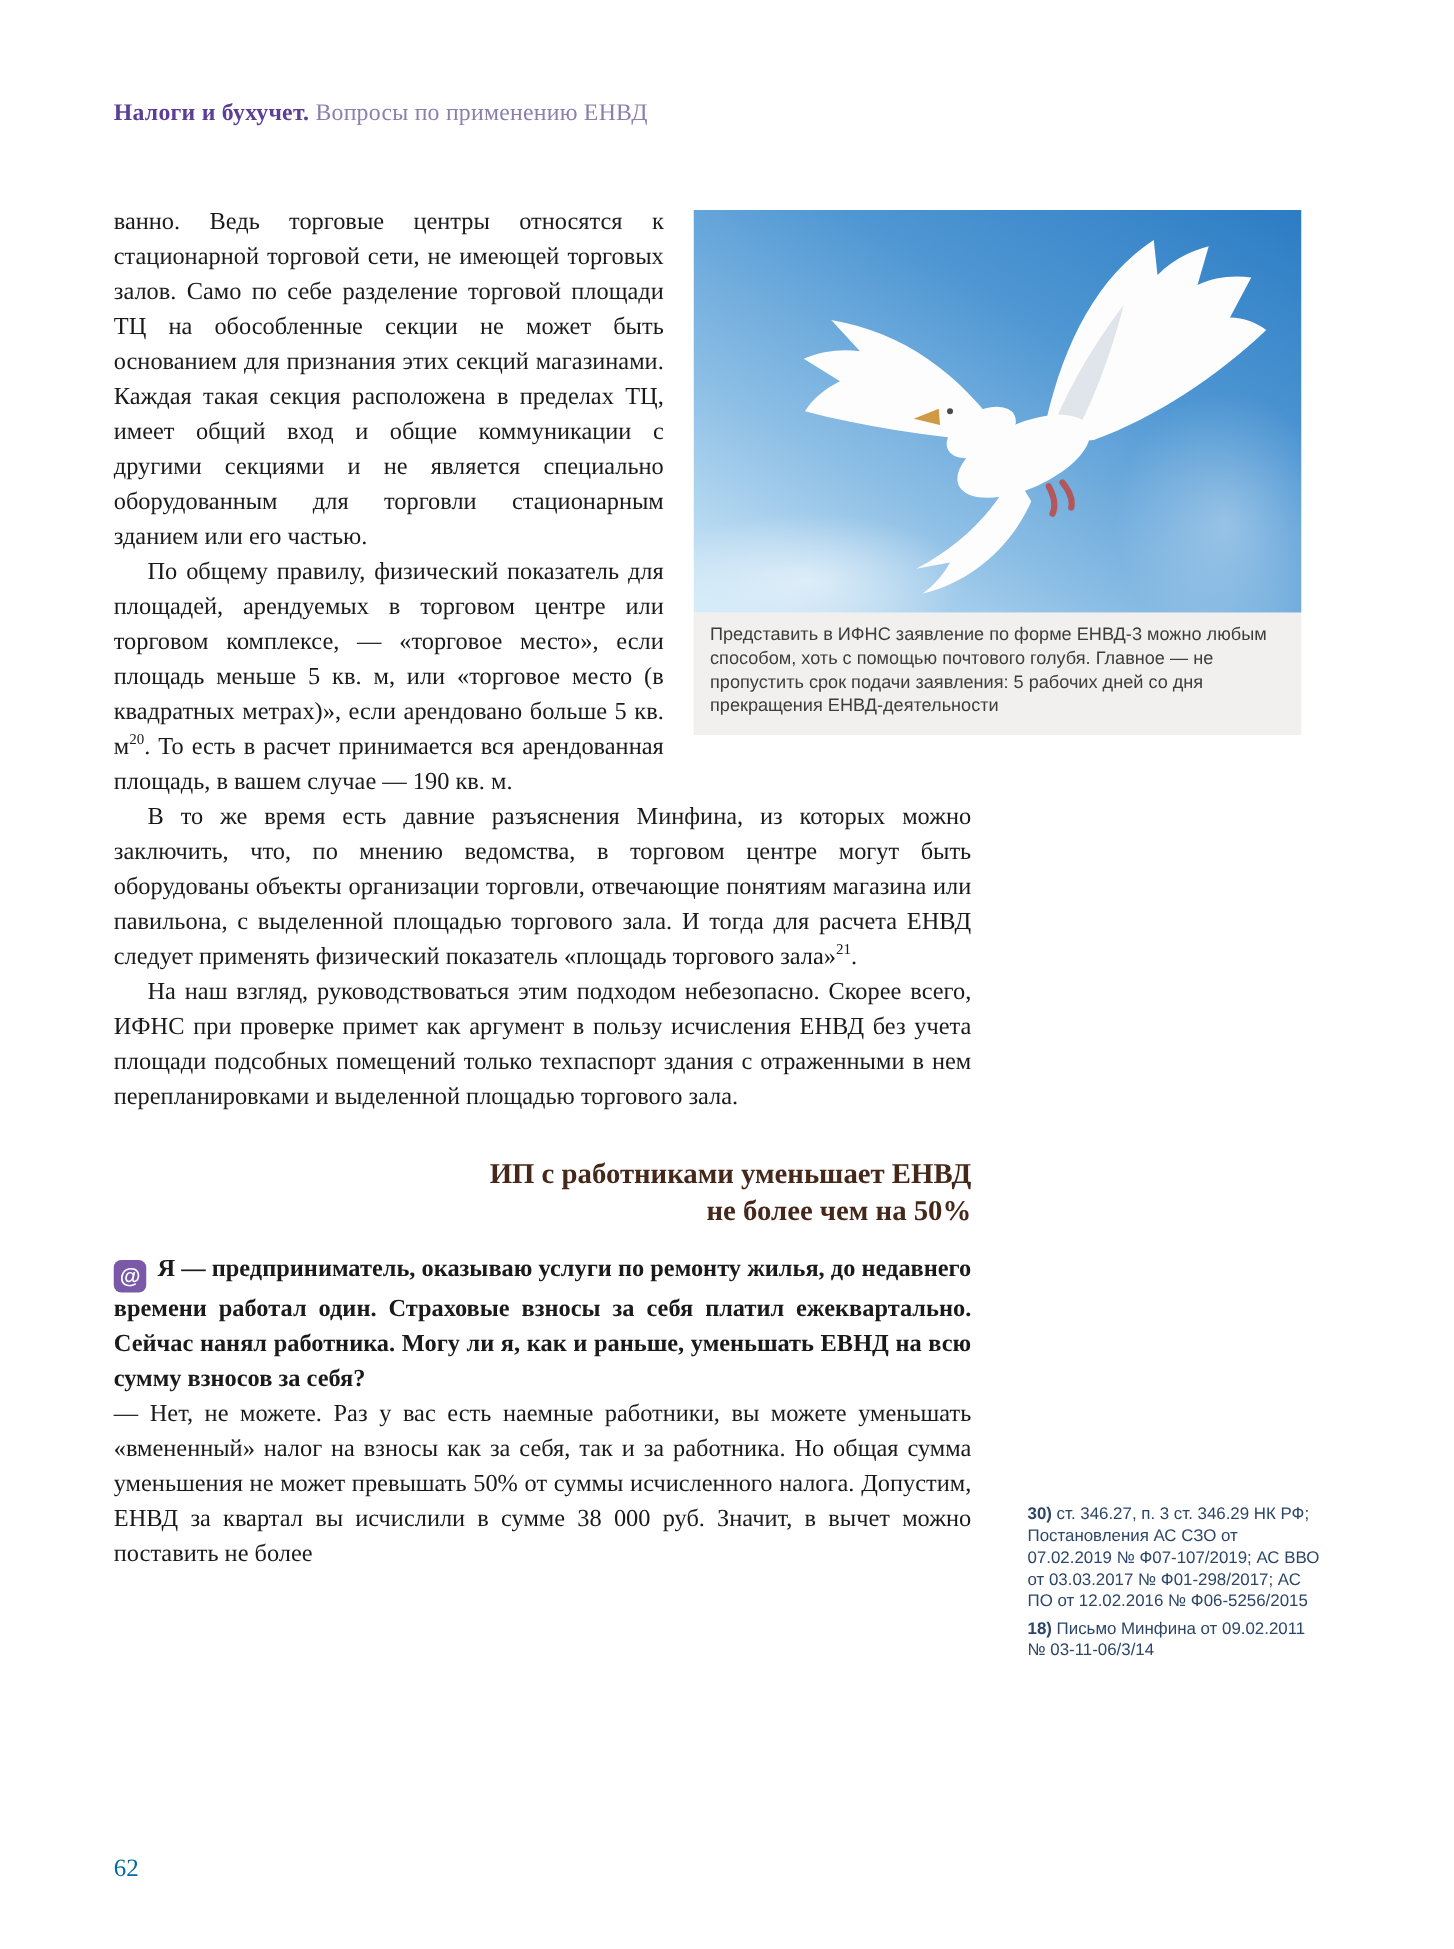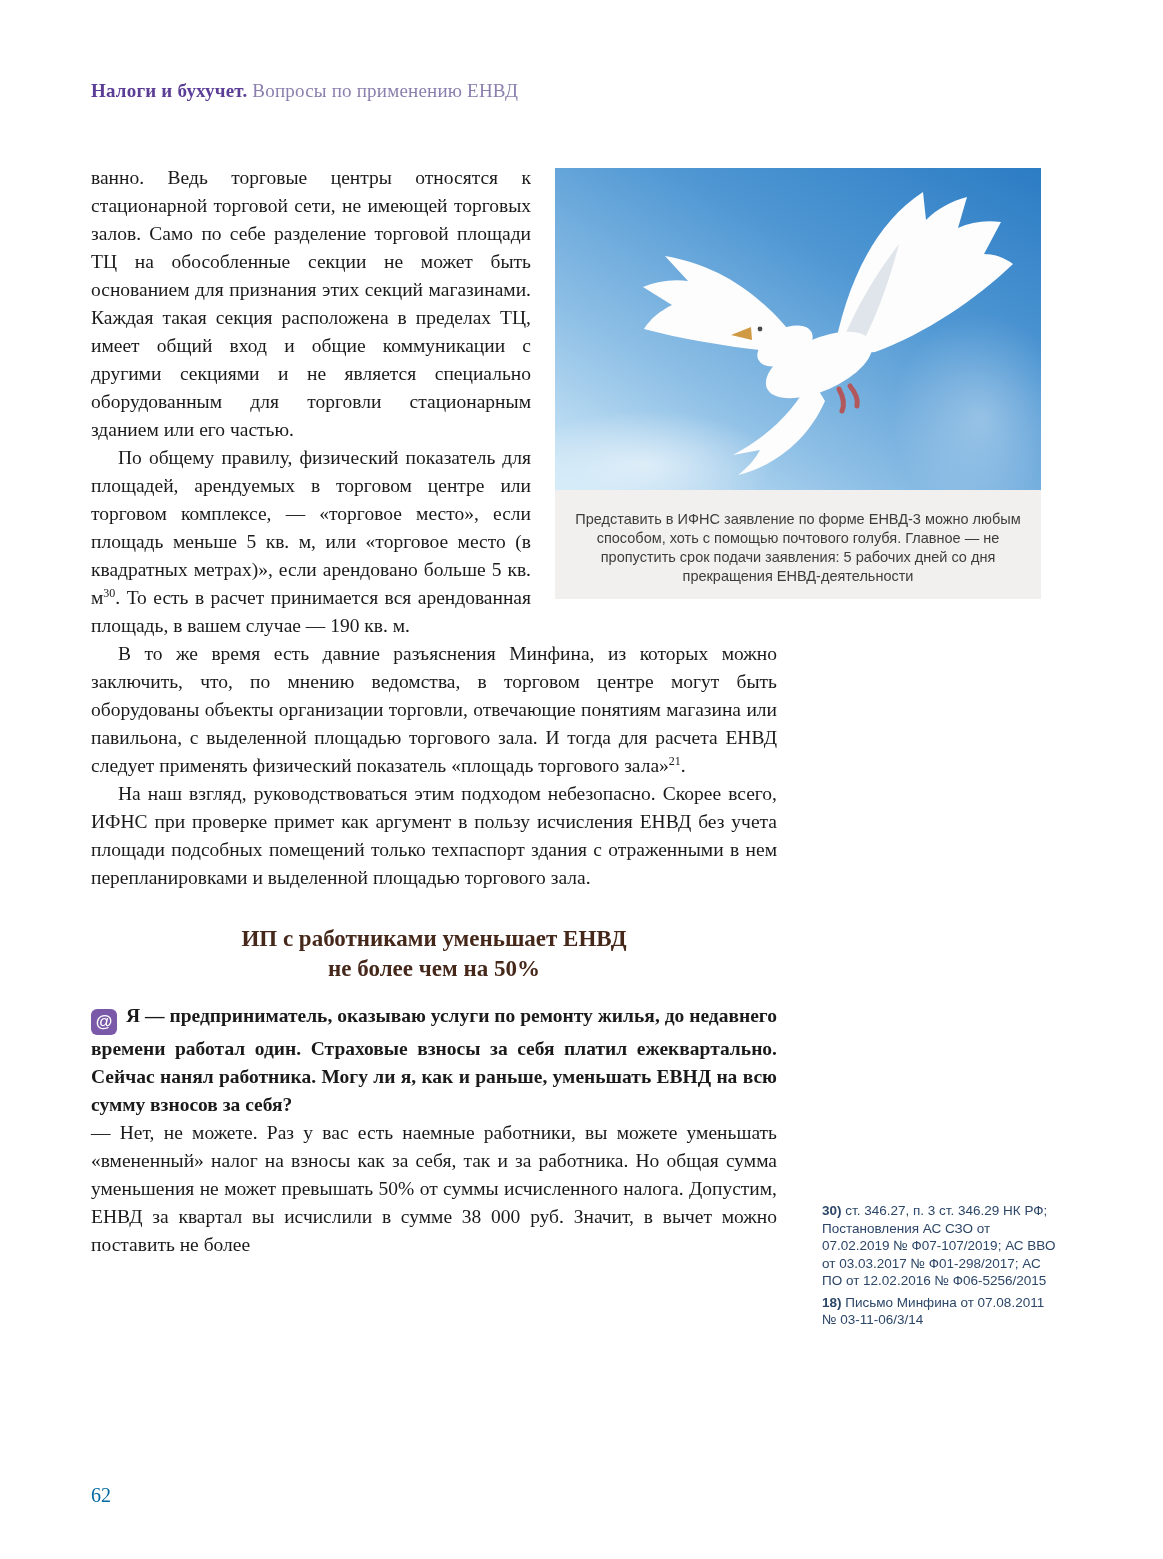--- a/index.html
+++ b/index.html
@@ -29,29 +29,29 @@
     position:relative; width:486px; height:322px; overflow:hidden;
     background:linear-gradient(210deg,#2c7cc4 0%,#4f97d3 35%,#8fc0e6 70%,#d2eaf8 100%);
   }
   .cloud { position:absolute; pointer-events:none; }
   .cloud-1 { left:-40px; bottom:-30px; width:260px; height:110px;
     background:radial-gradient(ellipse at center, rgba(255,255,255,.55), rgba(255,255,255,0) 70%); }
   .cloud-2 { right:-30px; top:45%; width:180px; height:210px;
     background:radial-gradient(ellipse at center, rgba(255,255,255,.32), rgba(255,255,255,0) 70%); }
   .dove { position:absolute; inset:0; width:100%; height:100%; }
   figcaption {
-    background:#f1f0ee; padding:20px 13px 13px;
+    background:#f1f0ee; padding:9px 13px 13px;
     font-family:"Liberation Sans", sans-serif;
-    font-size:14.5px; line-height:19px; color:#3c3c3c; text-align:center;
+    font-size:14.5px; line-height:19px; color:#3c3c3c; text-align:left;
   }
 
   
   h2.section-heading {
     margin:32px 0 18px; font-size:23px; line-height:30px;
-    color:#46281a; text-align:center; font-weight:bold;
+    color:#46281a; text-align:right; font-weight:bold;
   }
 
   
   p.question { font-weight:bold; }
   .at-icon {
     display:inline-block; width:26px; height:26px; margin-right:9px;
     background:#7a5aa8; border-radius:6px; color:#ffffff;
     font-family:"Liberation Sans", sans-serif; font-size:17px; font-weight:bold;
     line-height:26px; text-align:center; vertical-align:-5px; text-indent:0;
   }
@@ -107,38 +107,38 @@
 
             <path d="M284,221 q7,13 3,22 M295,218 q9,11 7,20" stroke="#b2585c" stroke-width="5" fill="none" stroke-linecap="round"></path>
           </g>
         </svg>
       </div>
       <figcaption>Представить в ИФНС заявление по форме ЕНВД-3 можно любым способом, хоть с помощью почтового голубя. Главное — не пропустить срок подачи заявления: 5 рабочих дней со дня прекращения ЕНВД-деятельности</figcaption>
     </figure>
 
     <p>ванно. Ведь торговые центры относятся к стационарной торговой сети, не имеющей торговых залов. Само по себе разделение торговой площади ТЦ на обособленные секции не может быть основанием для признания этих секций магазинами. Каждая такая секция расположена в пределах ТЦ, имеет общий вход и общие коммуникации с другими секциями и не является специально оборудованным для торговли стационарным зданием или его частью.</p>
 
-    <p class="indent"><span>По общему правилу, физический показатель для площадей, арендуемых в торговом центре или торговом комплексе, — «торговое место», если площадь меньше 5 кв. м, или «торговое место (в квадратных метрах)», если арендовано больше 5 кв. м</span><sup>30</sup><span>. То есть в расчет принимается вся арендованная площадь, в вашем случае — 190 кв. м.</span></p>
+    <p class="indent"><span>По общему правилу, физический показатель для площадей, арендуемых в торговом центре или торговом комплексе, — «торговое место», если площадь меньше 5 кв. м, или «торговое место (в квадратных метрах)», если арендовано больше 5 кв. м</span><sup>20</sup><span>. То есть в расчет принимается вся арендованная площадь, в вашем случае — 190 кв. м.</span></p>
 
     <p class="indent"><span>В то же время есть давние разъяснения Минфина, из которых можно заключить, что, по мнению ведомства, в торговом центре могут быть оборудованы объекты организации торговли, отвечающие понятиям магазина или павильона, с выделенной площадью торгового зала. И тогда для расчета ЕНВД следует применять физический показатель «площадь торгового зала»</span><sup>21</sup><span>.</span></p>
 
     <p class="indent">На наш взгляд, руководствоваться этим подходом небезопасно. Скорее всего, ИФНС при проверке примет как аргумент в пользу исчисления ЕНВД без учета площади подсобных помещений только техпаспорт здания с отраженными в нем перепланировками и выделенной площадью торгового зала.</p>
 
 
     <h2 class="section-heading">
       <span>ИП с работниками уменьшает ЕНВД</span><br>
       <span>не более чем на 50%</span>
     </h2>
 
     <p class="question"><span class="at-icon">@</span><span>Я — предприниматель, оказываю услуги по ремонту жилья, до недавнего времени работал один. Страховые взносы за себя платил ежеквартально. Сейчас нанял работника. Могу ли я, как и раньше, уменьшать ЕВНД на всю сумму взносов за себя?</span></p>
 
     <p>— Нет, не можете. Раз у вас есть наемные работники, вы можете уменьшать «вмененный» налог на взносы как за себя, так и за работника. Но общая сумма уменьшения не может превышать 50% от суммы исчисленного налога. Допустим, ЕНВД за квартал вы исчислили в сумме 38 000 руб. Значит, в вычет можно поставить не более</p>
 
   </div>
 
   <aside class="footnotes">
     <div class="footnote"><b>30)</b> <span>ст. 346.27, п. 3 ст. 346.29 НК РФ; Постановления АС СЗО от 07.02.2019 № Ф07-107/2019; АС ВВО от 03.03.2017 № Ф01-298/2017; АС ПО от 12.02.2016 № Ф06-5256/2015</span></div>
-    <div class="footnote"><b>18)</b> <span>Письмо Минфина от 07.08.2011 № 03-11-06/3/14</span></div>
+    <div class="footnote"><b>18)</b> <span>Письмо Минфина от 09.02.2011 № 03-11-06/3/14</span></div>
   </aside>
 
   <div class="page-number">62</div>
 
 </div>
 
 </body></html>

